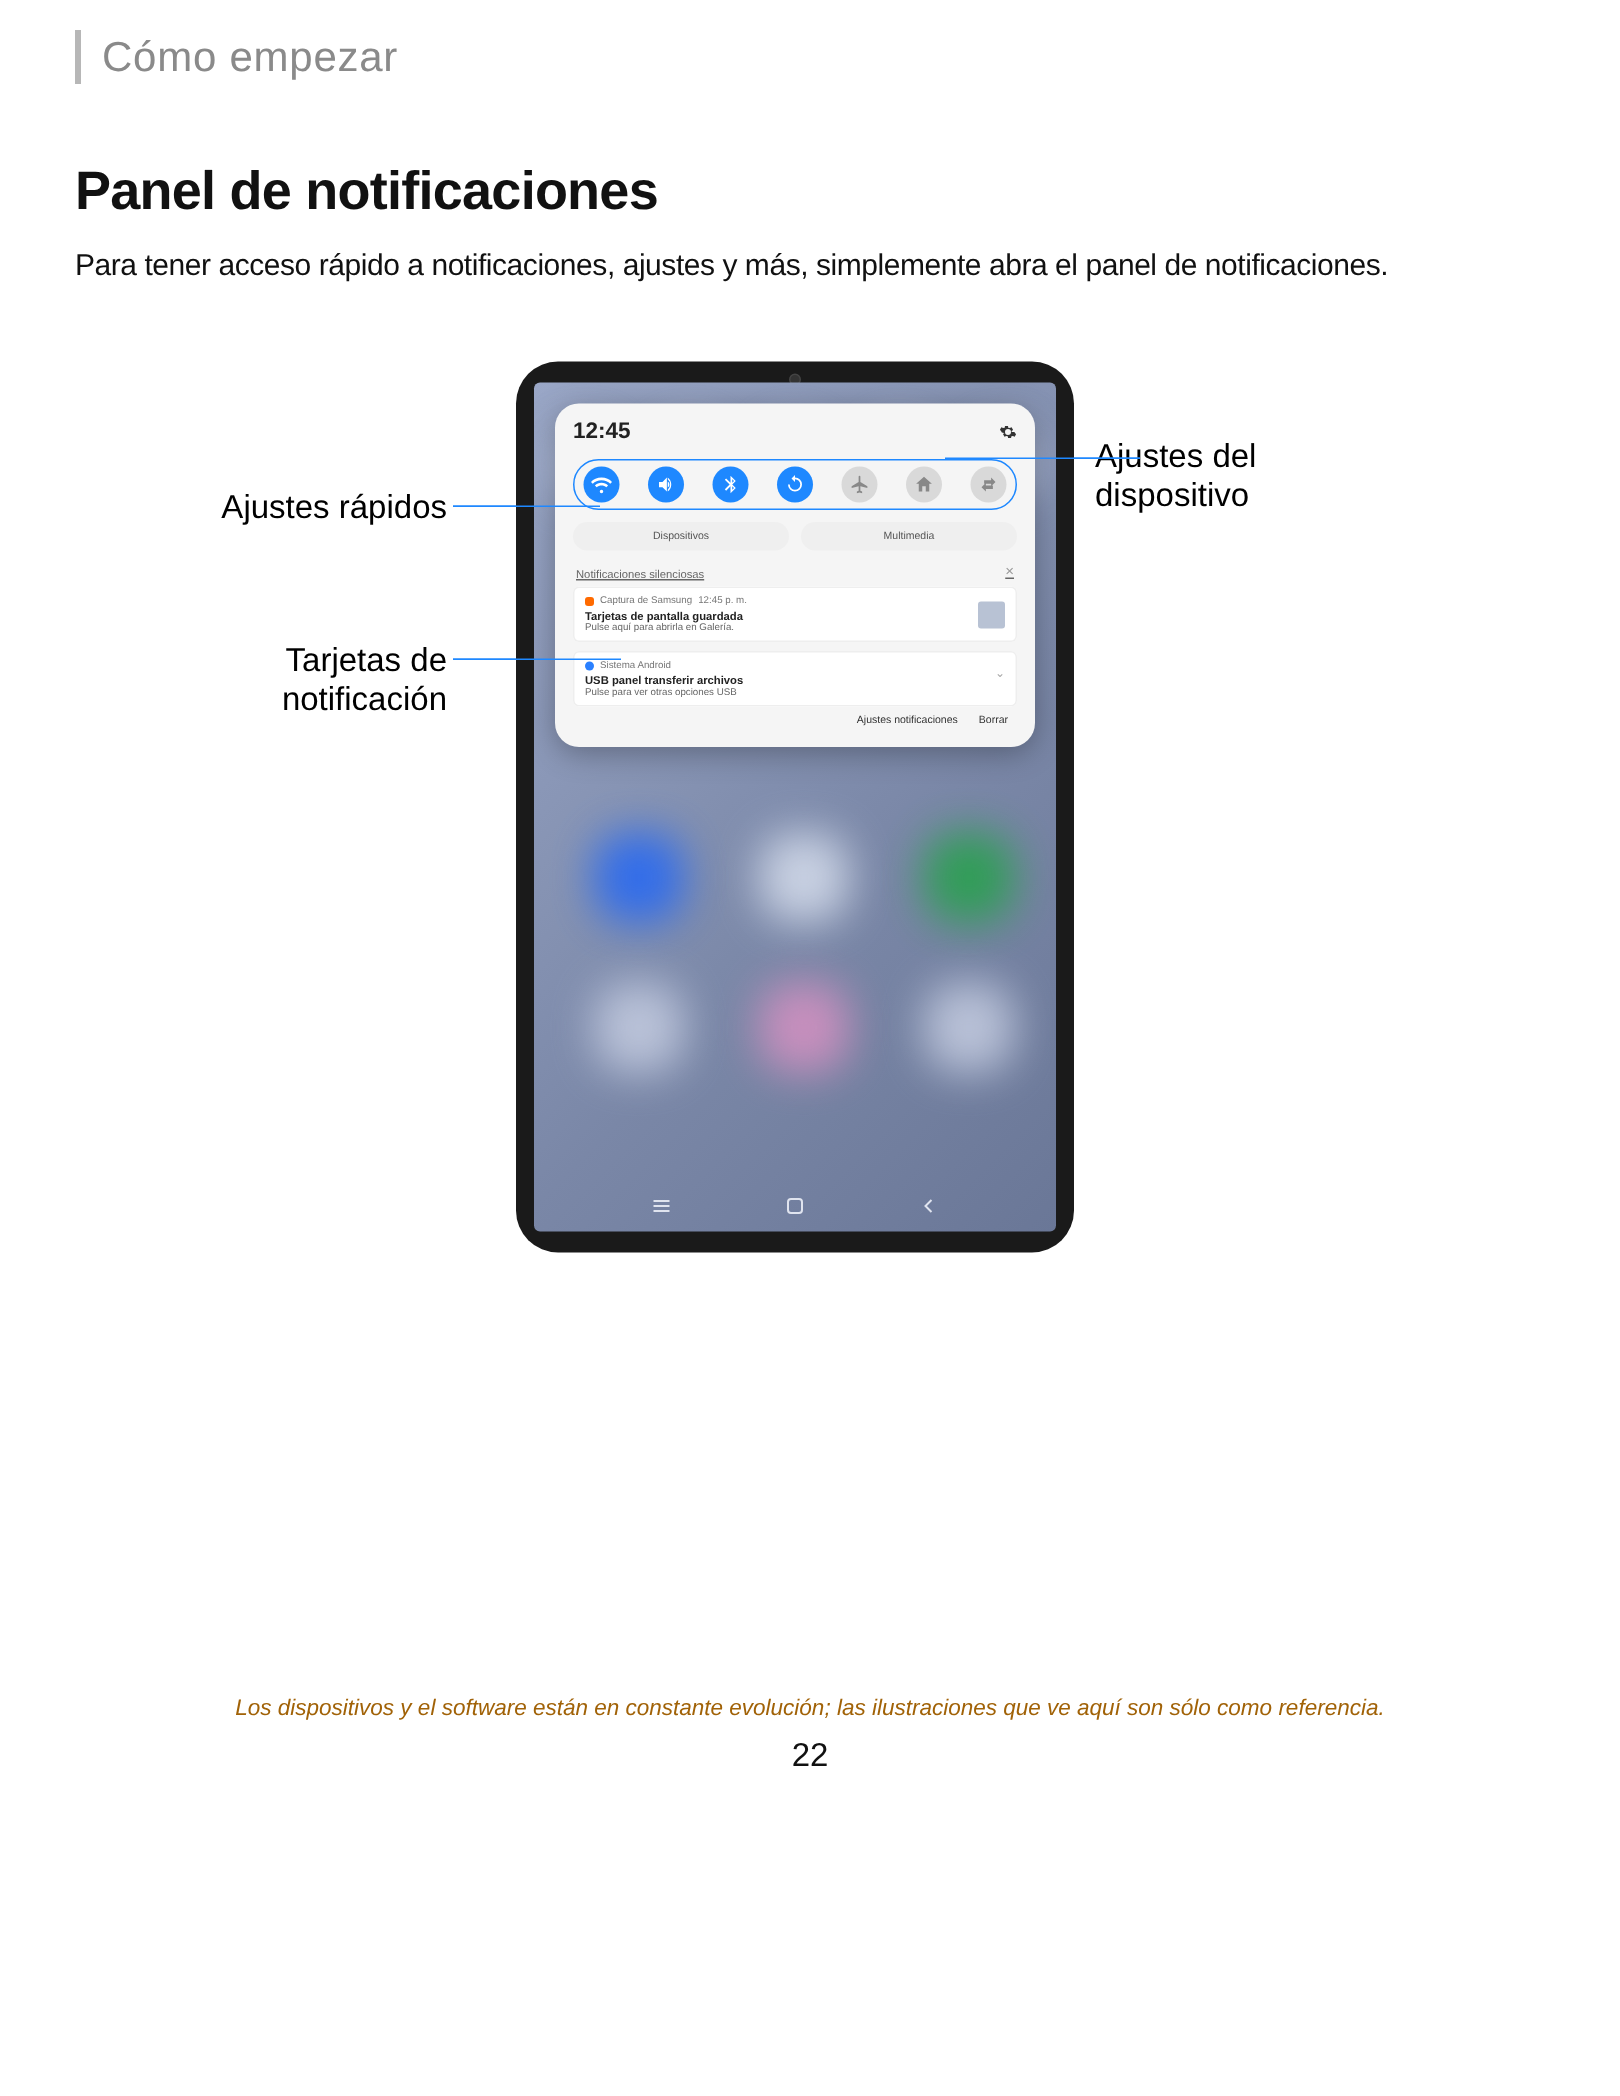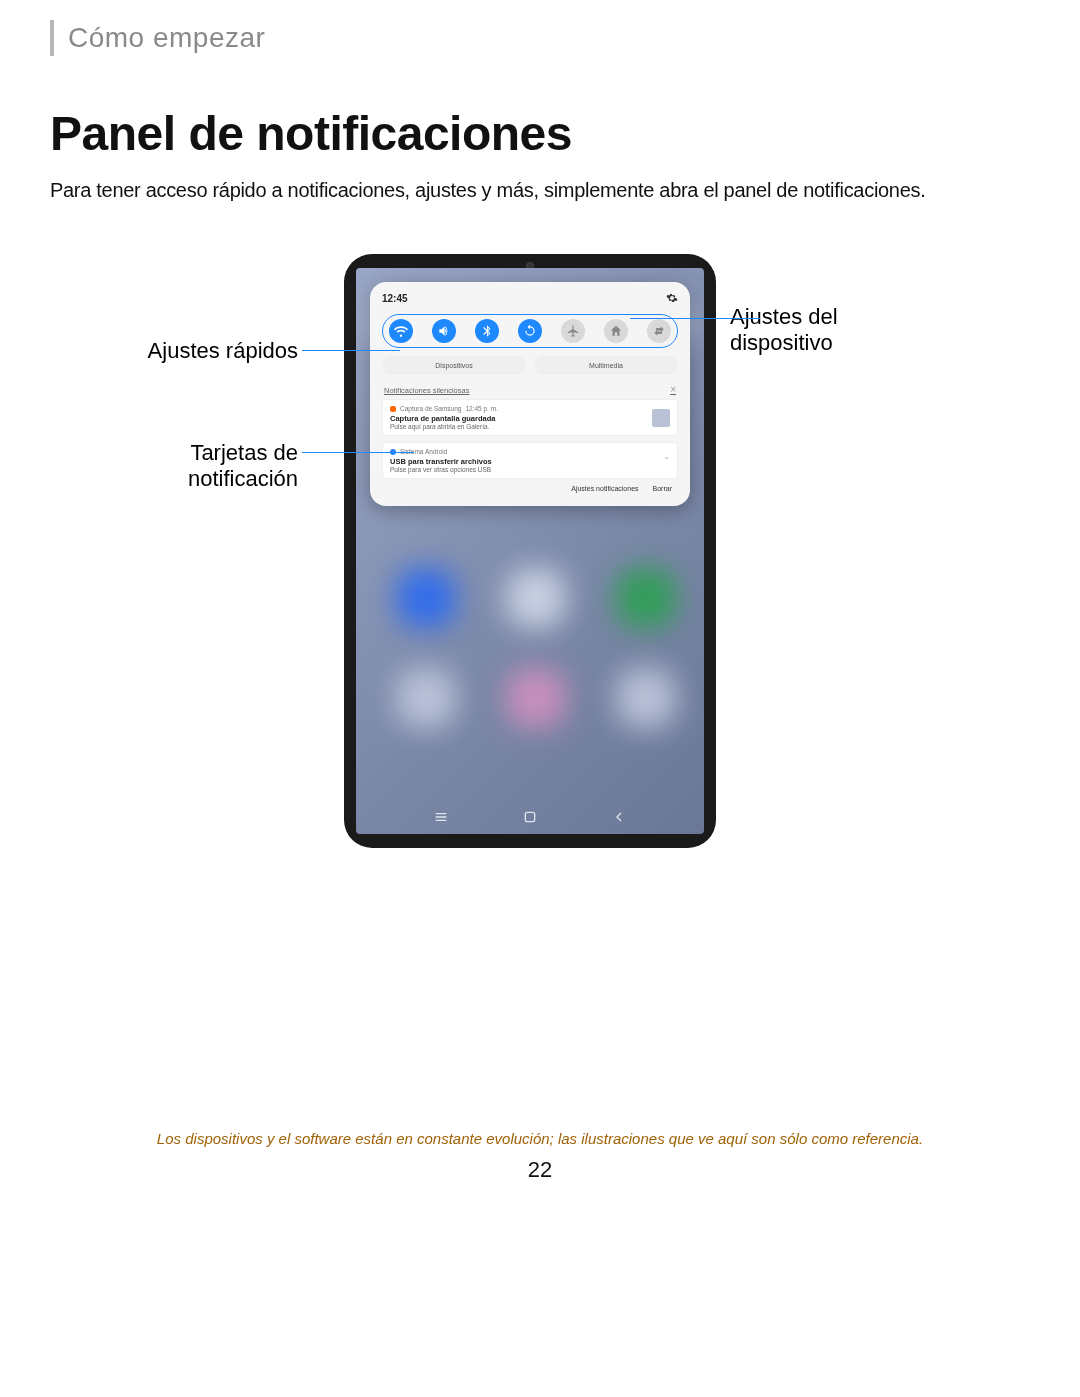--- a/index.html
+++ b/index.html
@@ -1,21 +1,21 @@
 <!DOCTYPE html>
 <html><head>
 <meta charset="utf-8">
 <style>
   * { box-sizing: border-box; margin: 0; padding: 0; }
   html, body { width: 1080px; height: 1397px; background: #fff; font-family: Arial, Helvetica, sans-serif; color: #111; }
   .page { position: relative; width: 1080px; height: 1207px; padding: 20px 50px 0 50px; }
   .breadcrumb-wrap { display: flex; align-items: center; margin-bottom: 50px; }
   .breadcrumb-bar { width: 4px; height: 36px; background: #b7b7b7; margin-right: 14px; }
   .breadcrumb { font-size: 28px; color: #8a8a8a; font-weight: 400; letter-spacing: 0.5px; }
-  .title { font-size: 48px; font-weight: 600; letter-spacing: -0.5px; margin-bottom: 16px; }
+  .title { font-size: 36px; font-weight: 600; letter-spacing: -0.5px; margin-bottom: 16px; }
   .intro { font-size: 20px; line-height: 1.35; letter-spacing: -0.3px; }
   .figure-area { position: relative; width: 100%; height: 720px; margin-top: 50px; }
 
   
   .tablet { position: absolute; left: 294px; top: 0; width: 372px; height: 594px; background: #1a1a1a;
             border-radius: 28px; padding: 14px 12px 14px 12px; }
   .camera { position: absolute; top: 8px; left: 50%; transform: translateX(-50%); width: 8px; height: 8px;
             background: #333; border-radius: 50%; border: 1px solid #444; }
   .screen { position: relative; width: 100%; height: 100%; border-radius: 4px; overflow: hidden;
             background: linear-gradient(135deg,#9aa7c7 0%,#7a87a7 60%,#6a7797 100%); }
@@ -30,21 +30,21 @@
   .b7 { left: 150px; top: 300px; width: 60px; height: 60px; background:#d0d8e8; }
   .b8 { left: 260px; top: 300px; width: 60px; height: 60px; background:#2aa050; }
   .b9 { left: 40px;  top: 400px; width: 60px; height: 60px; background:#c0c8dd; }
   .b10{ left: 150px; top: 400px; width: 60px; height: 60px; background:#d090c0; }
   .b11{ left: 260px; top: 400px; width: 60px; height: 60px; background:#c0c8dd; }
 
   .shade { position: absolute; left: 14px; right: 14px; top: 14px; background:#f5f5f5; border-radius: 16px;
            box-shadow: 0 4px 20px rgba(0,0,0,0.3); font-size: 8px; color:#222; }
   .shade-inner { padding: 10px 12px 6px 12px; }
   .status-row { display:flex; align-items:center; justify-content:space-between; margin-bottom: 10px; }
-  .time { font-weight:600; font-size:10px; }
+  .time { font-weight:600; font-size:15px; }
   .gear { width:12px; height:12px; display:flex; align-items:center; justify-content:center; }
   .gear svg { width:12px; height:12px; }
 
   .qs-row-wrap { border:1px solid #1e88ff; border-radius: 999px; padding: 4px 6px; display:flex; gap:6px;
                  justify-content:space-between; }
   .qs { width:24px; height:24px; border-radius:50%; background:#d9d9d9; display:flex; align-items:center;
         justify-content:center; }
   .qs.on { background:#1e88ff; }
   .qs svg { width:14px; height:14px; }
 
@@ -193,31 +193,31 @@
               <div class="sec-title">Notificaciones silenciosas</div>
               <div class="sec-close">×</div>
             </div>
 
             <div class="notif-card">
               <div class="nc-app-line">
                 <span class="nc-app-dot"></span>
                 <span>Captura de Samsung</span>
                 <span>12:45 p. m.</span>
               </div>
-              <div class="nc-headline">Captura de pantalla guardada</div>
+              <div class="nc-headline">Tarjetas de pantalla guardada</div>
               <div class="nc-sub">Pulse aquí para abrirla en Galería.</div>
               <div class="nc-thumb"></div>
             </div>
 
             <div class="notif-card">
               <div class="nc-app-line">
                 <span class="nc-app-dot blue"></span>
                 <span>Sistema Android</span>
               </div>
-              <div class="nc-headline">USB para transferir archivos</div>
+              <div class="nc-headline">USB panel transferir archivos</div>
               <div class="nc-sub">Pulse para ver otras opciones USB</div>
               <div class="nc-chevron">⌄</div>
             </div>
 
             <div class="action-row">
               <span>Ajustes notificaciones</span>
               <span>Borrar</span>
             </div>
           </div>
         </div>

